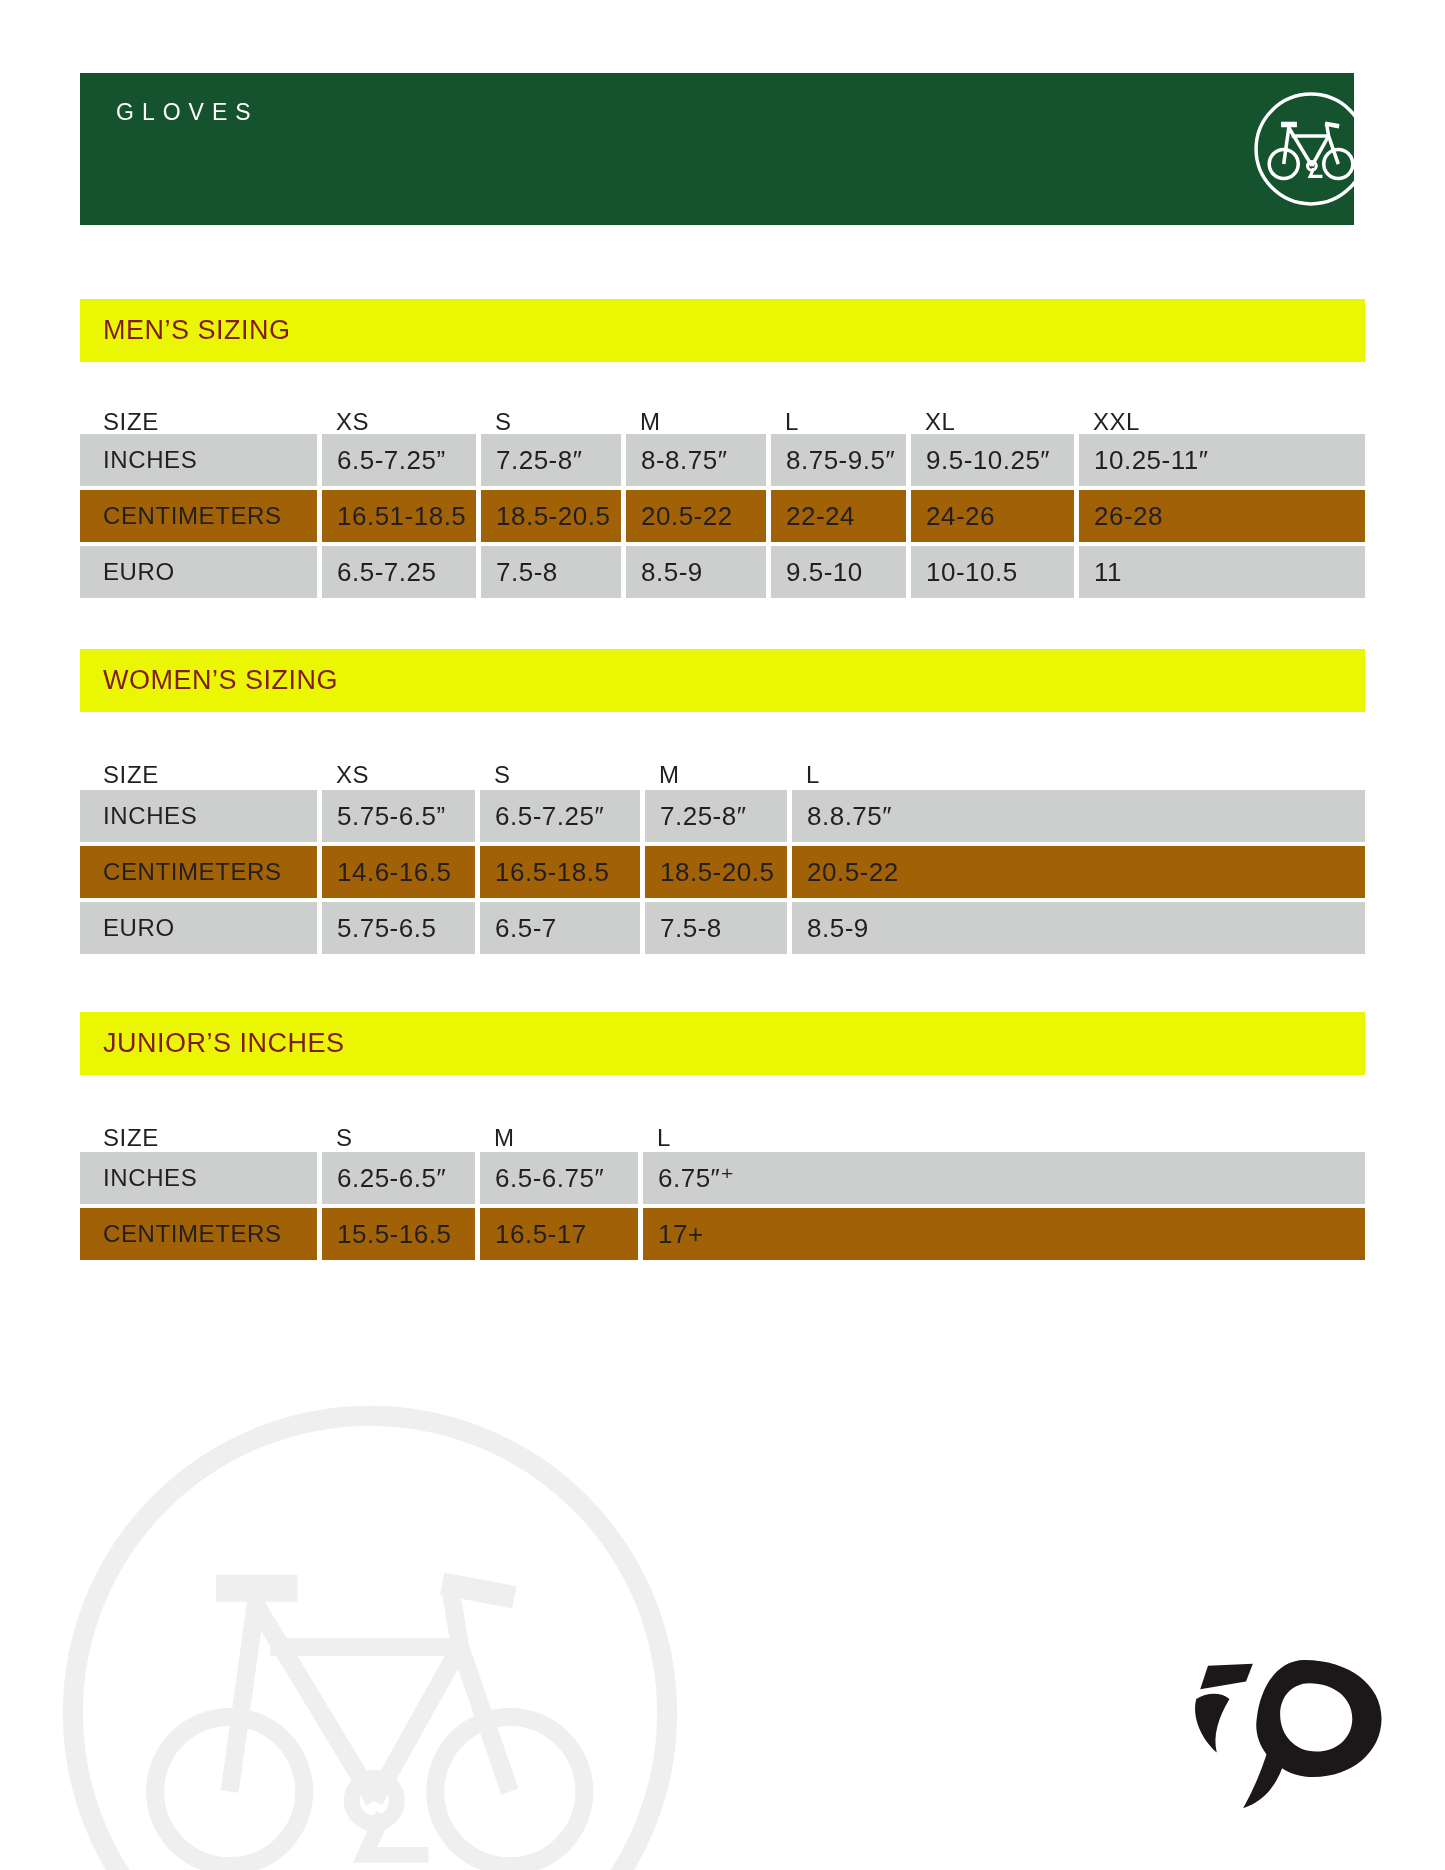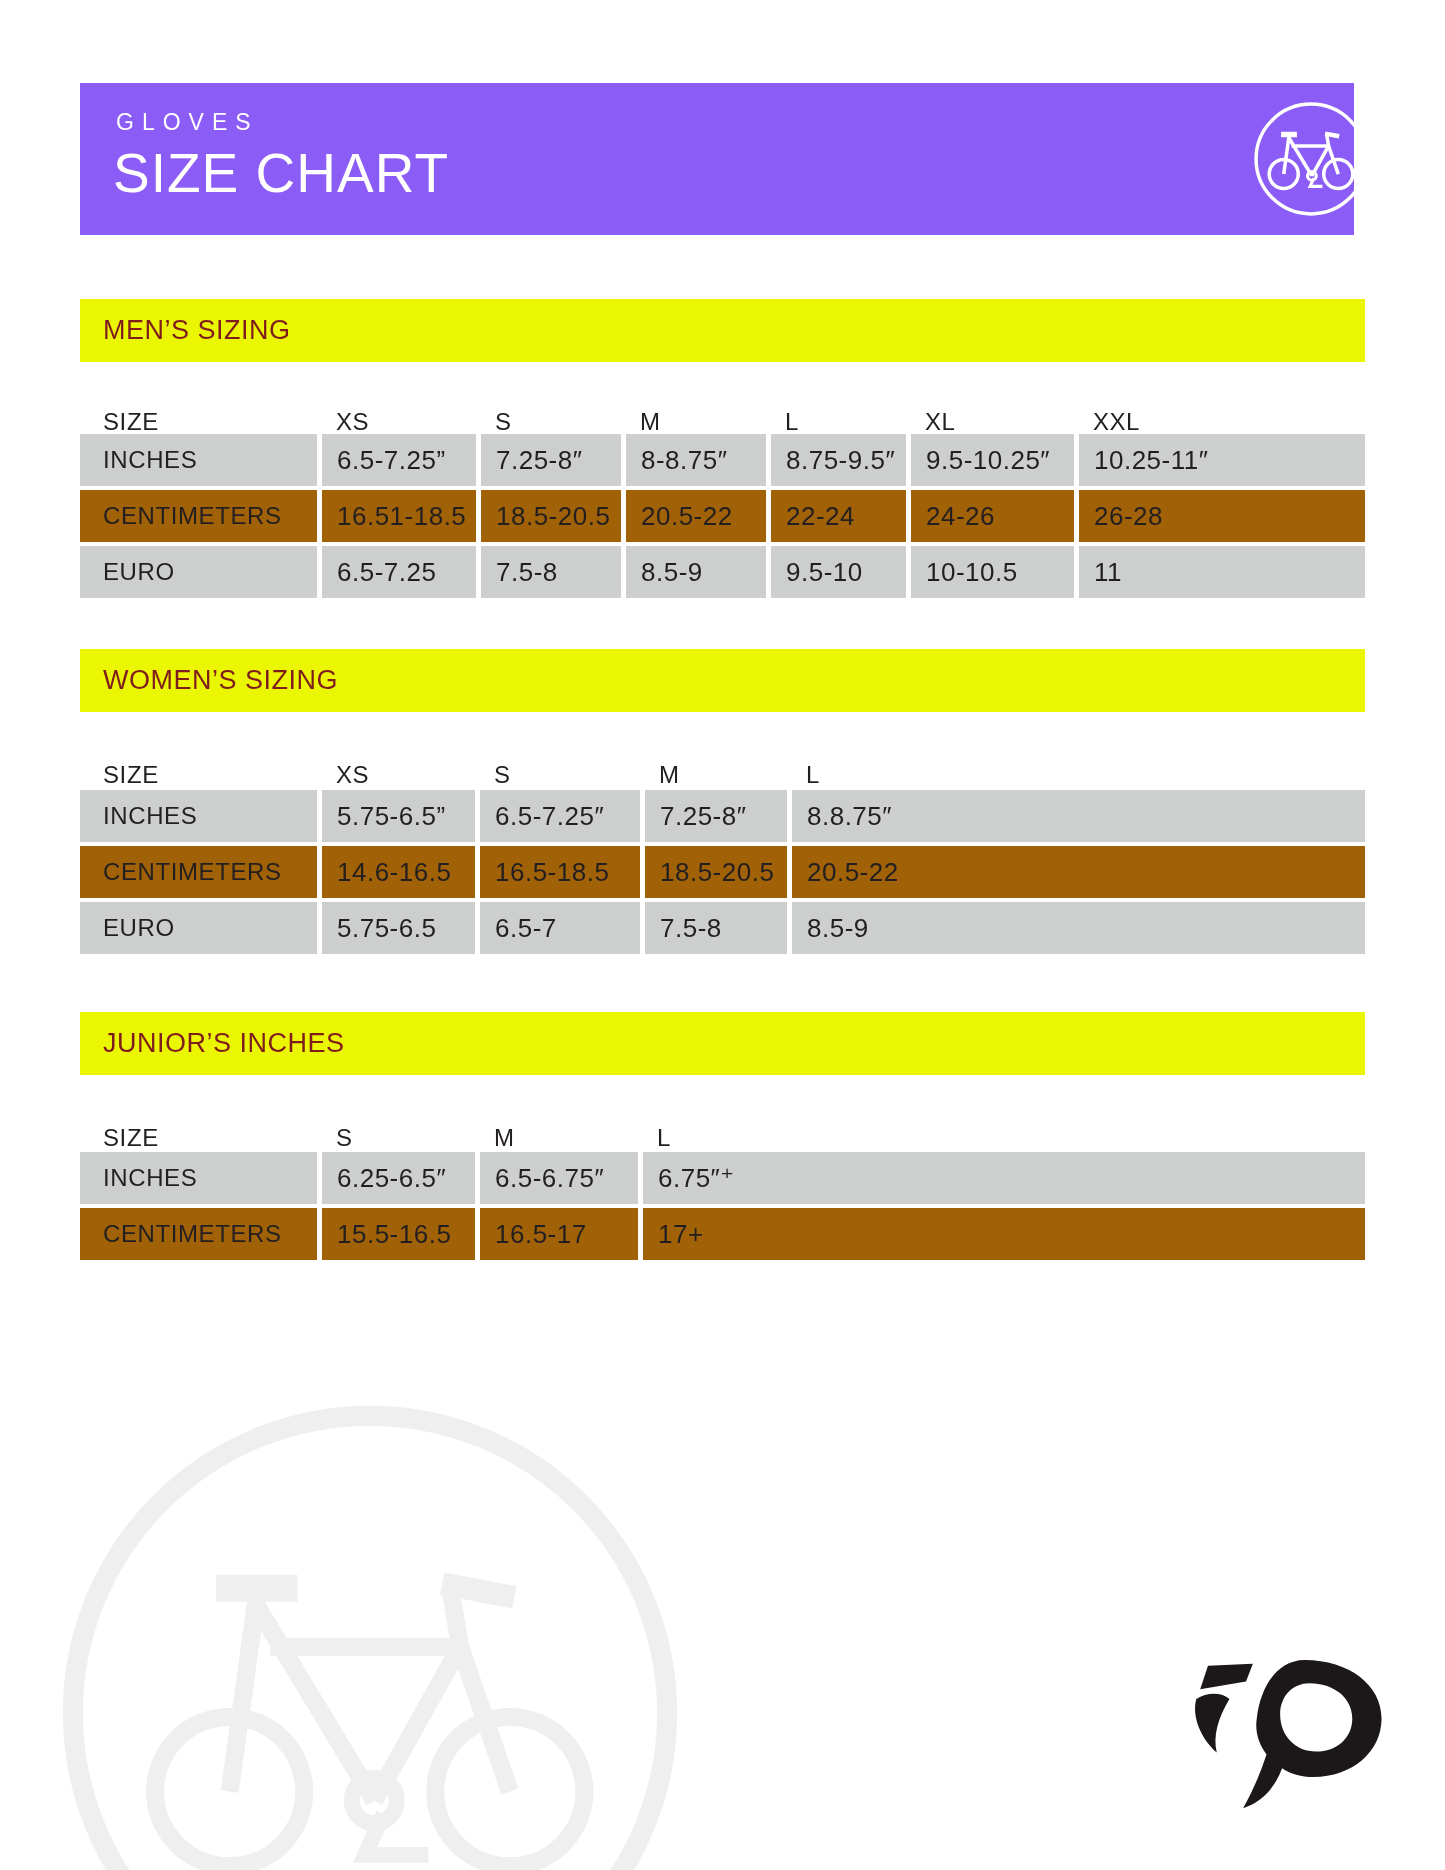--- a/index.html
+++ b/index.html
@@ -3,22 +3,22 @@
 <meta charset="utf-8">
 <style>
   html,body{margin:0;padding:0;}
   body{
     width:1445px;height:1870px;position:relative;overflow:hidden;
     background:#ffffff;color:#231f20;
     font-family:"Liberation Sans","DejaVu Sans",sans-serif;
   }
   
   .banner{
-    position:absolute;left:80px;top:83px;width:1274px;height:152px;
-    background:#8b5cf6;color:#fff;overflow:hidden;
+    position:absolute;left:80px;top:73px;width:1274px;height:152px;
+    background:#14532d;color:#fff;overflow:hidden;
   }
   .banner .eyebrow{
     position:absolute;left:36px;top:26px;
     font-size:23px;letter-spacing:8px;font-weight:400;
   }
   .banner .big-title{
     position:absolute;left:33px;top:58px;
     font-size:55px;letter-spacing:1px;font-weight:400;
   }
   .banner-icon{position:absolute;right:-16px;top:17px;width:118px;height:118px;color:#ffffff;}
@@ -71,21 +71,20 @@
       <path d="M72 21 L83 53"></path>
       <path d="M72 21 L70 9"></path>
       <path d="M68 7 L84 10" stroke-width="5"></path>
       <path d="M55 58 L51 67 L65 67" stroke-width="3.5"></path>
     </g>
   </symbol>
 </svg>
 
 <header class="banner">
   <div class="eyebrow">GLOVES</div>
-  <div class="big-title">SIZE CHART</div>
   <svg class="banner-icon" viewBox="0 0 116 116">
     <circle cx="58" cy="58" r="54" fill="none" stroke="currentColor" stroke-width="3.4"></circle>
     <use href="#bike-symbol" x="0" y="0" width="90" height="64" transform="translate(13,27)"></use>
   </svg>
 </header>
 
 <div class="content">
 
   <section class="section mens">
     <div class="sec-bar">

